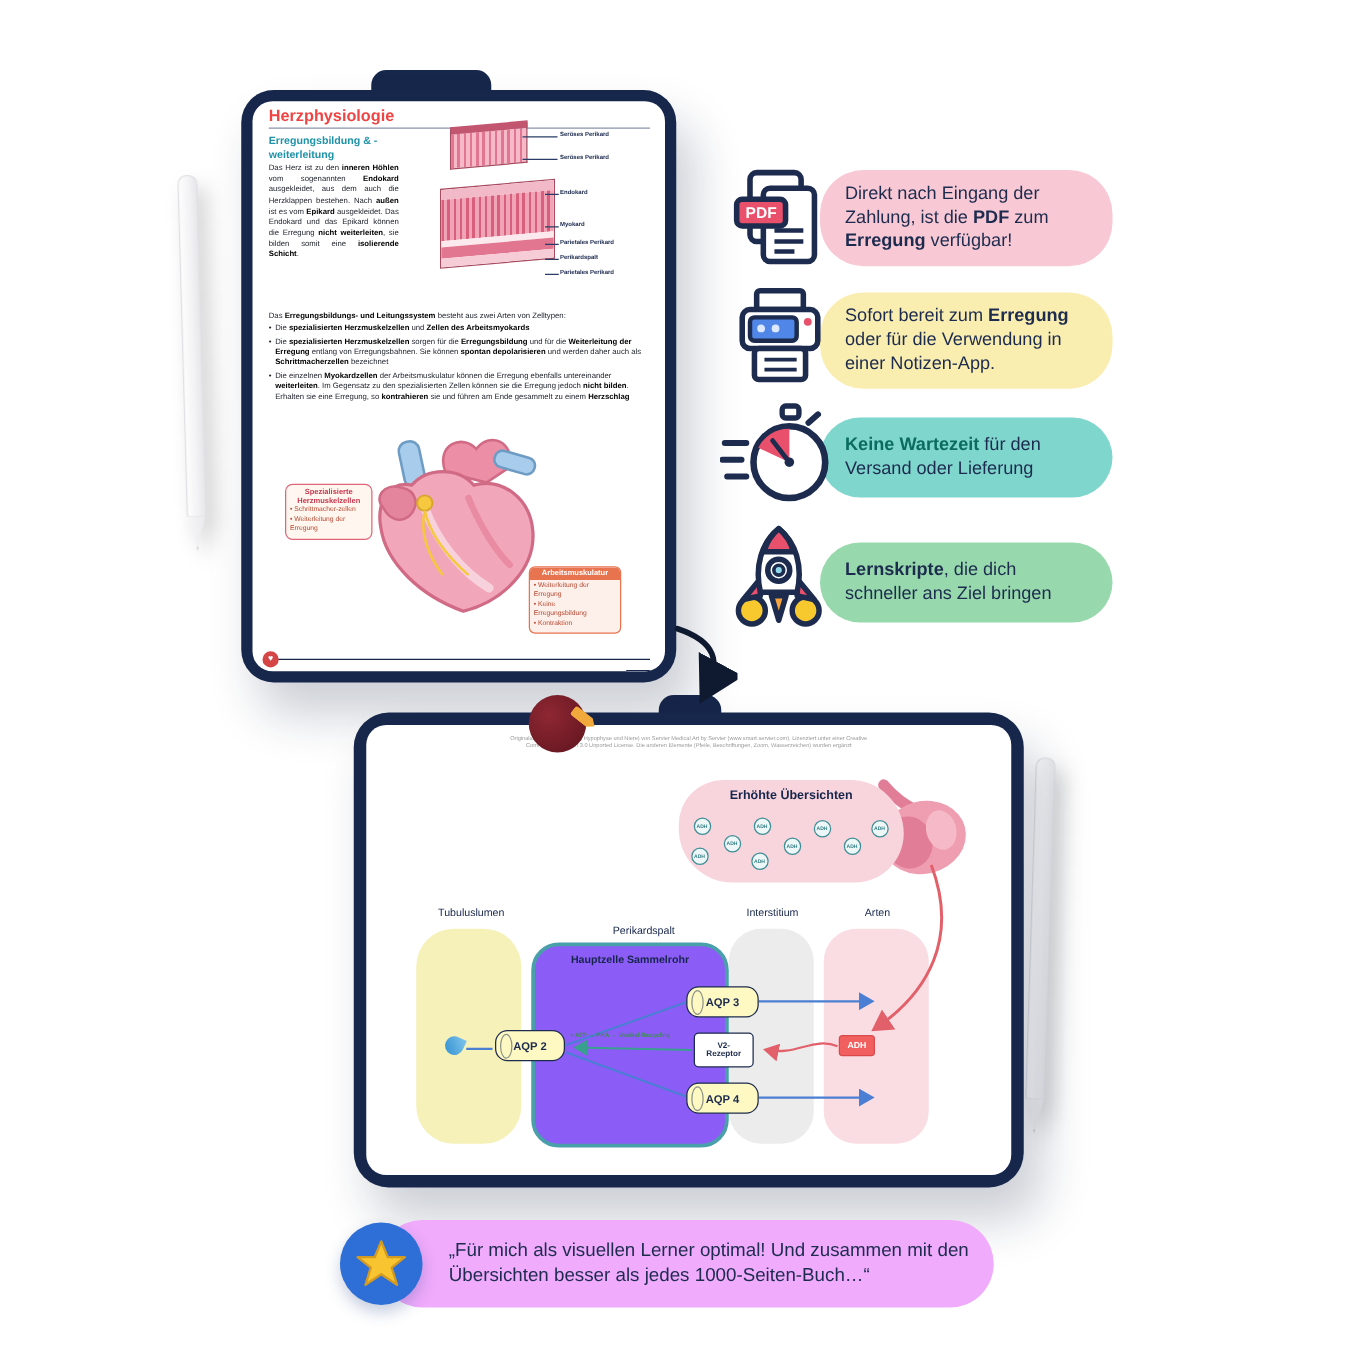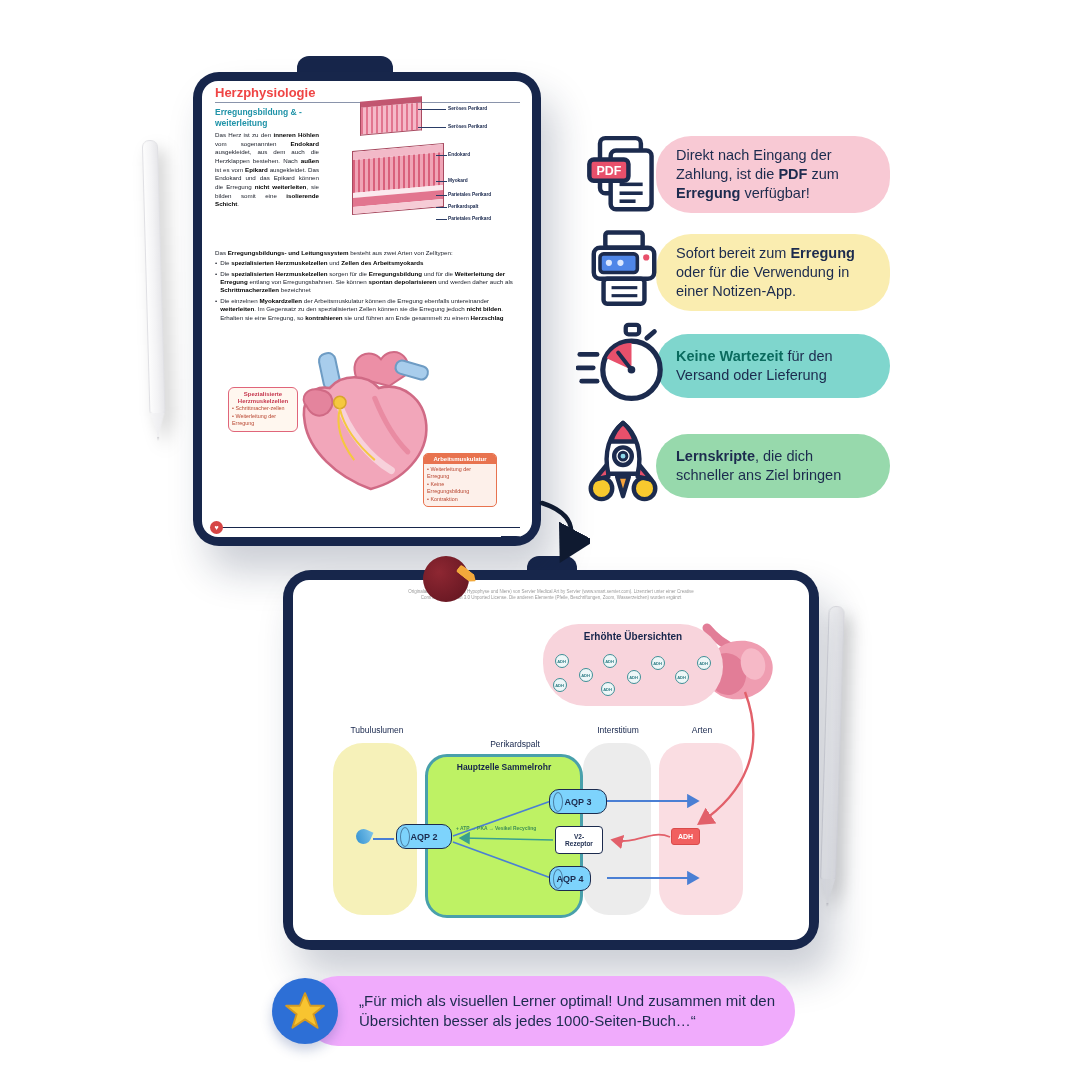--- a/index.html
+++ b/index.html
@@ -51,23 +51,23 @@
   .credit { position:absolute; left:0; top:8px; width:516px; text-align:center; font-size:6px; line-height:1.35; color:#9a9a9a; transform:scale(.75); transform-origin:top center; }
   .blob { position:absolute; left:250px; top:44px; width:180px; height:82px; background:#f8d4dc; border-radius:40px 48px 44px 48px; z-index:2; }
   .blob-title { position:absolute; left:0; right:0; top:7px; text-align:center; font-size:10px; font-weight:bold; color:#16254b; }
   .adh-c { position:absolute; width:14px; height:14px; border-radius:50%; background:#eef7f8; border:1px solid #3f8f96; display:flex; align-items:center; justify-content:center; }
   .adh-c span { font-size:7px; font-weight:bold; color:#2f7d86; transform:scale(.58); }
   .col { position:absolute; top:163px; height:172px; z-index:1; }
   .col-yellow { left:40px; width:84px; background:#f6f1b9; border-radius:30px; }
   .col-gray   { left:290px; width:68px; background:#ececec; border-radius:26px; }
   .col-pink   { left:366px; width:84px; background:#fadde2; border-radius:26px; }
   .colhead { position:absolute; font-size:8.5px; font-weight:normal; color:#16254b; text-align:center; z-index:3; }
-  .cellbox { position:absolute; left:132px; top:174px; width:158px; height:164px; background:#bef264; border:3px solid #49a0ab; border-radius:22px; z-index:2; }
+  .cellbox { position:absolute; left:132px; top:174px; width:158px; height:164px; background:#8b5cf6; border:3px solid #49a0ab; border-radius:22px; z-index:2; }
   .cell-title { position:absolute; left:0; right:0; top:5px; text-align:center; font-size:8.5px; font-weight:bold; color:#16254b; }
-  .cyl { position:absolute; background:#7dd3fc; border:1.6px solid #1c2b4e; border-radius:10px; display:flex; align-items:center; justify-content:center; font-weight:bold; font-size:9px; color:#1c2b4e; z-index:5; }
+  .cyl { position:absolute; background:#fef9c3; border:1.6px solid #1c2b4e; border-radius:10px; display:flex; align-items:center; justify-content:center; font-weight:bold; font-size:9px; color:#1c2b4e; z-index:5; }
   .cyl::before { content:""; position:absolute; left:3px; top:1.5px; bottom:1.5px; width:8px; border:1px solid #1c2b4e; border-radius:50%; opacity:.5; }
   .rbox { position:absolute; left:262px; top:246px; width:48px; height:28px; background:#fff; border:1.6px solid #1c2b4e; border-radius:4px; display:flex; align-items:center; justify-content:center; text-align:center; font-size:6.5px; font-weight:bold; line-height:1.15; color:#1c2b4e; z-index:5; padding:1px 6px; }
   .adhchip { position:absolute; left:378px; top:248px; width:29px; height:17px; background:#f15f5f; border:1px solid #d94b4b; border-radius:3px; color:#fff; font-size:7px; font-weight:bold; display:flex; align-items:center; justify-content:center; z-index:5; }
   .drop { position:absolute; left:63px; top:249px; width:15px; height:15px; background:linear-gradient(135deg,#7fc4ea,#2f8fd0); border-radius:0 50% 50% 50%; transform:rotate(115deg); z-index:5; }
   .pathway { position:absolute; left:163px; top:246px; width:104px; font-size:6px; color:#3e8e54; font-weight:bold; transform:scale(.82); transform-origin:left top; white-space:nowrap; z-index:5; }
   .p2svg { position:absolute; left:0; top:0; z-index:4; }
 
   
   .logo-circle { position:absolute; left:423px; top:556px; width:46px; height:46px; border-radius:50%;
                  background:radial-gradient(circle at 35% 35%, #8e2732, #5f141f); z-index:20; }
@@ -272,21 +272,21 @@
       <path d="M452,112 C474,170 450,214 407,243" stroke="#e2606a" stroke-width="2.4" fill="none" marker-end="url(#ahRed)"></path>
     </svg>
 
     <div class="drop"></div>
     <div class="cyl" style="left:103px; top:244px; width:56px; height:25px;align-items:center;">
         <span>AQP 2</span>
       </div>
     <div class="cyl" style="left:256px; top:209px; width:58px; height:25px;">
         <span>AQP 3</span>
       </div>
-    <div class="cyl" style="left:256px; top:286px; width:42px; height:25px;">
+    <div class="cyl" style="left:256px; top:286px; width:58px; height:25px;">
         <span>AQP 4</span>
       </div>
     <div class="rbox">
         <span>V2-Rezeptor</span>
       </div>
     <div class="adhchip">ADH</div>
     <div class="pathway">+ ATP → PKA → Vesikel Recycling</div>
   </div>
 </div>
 

